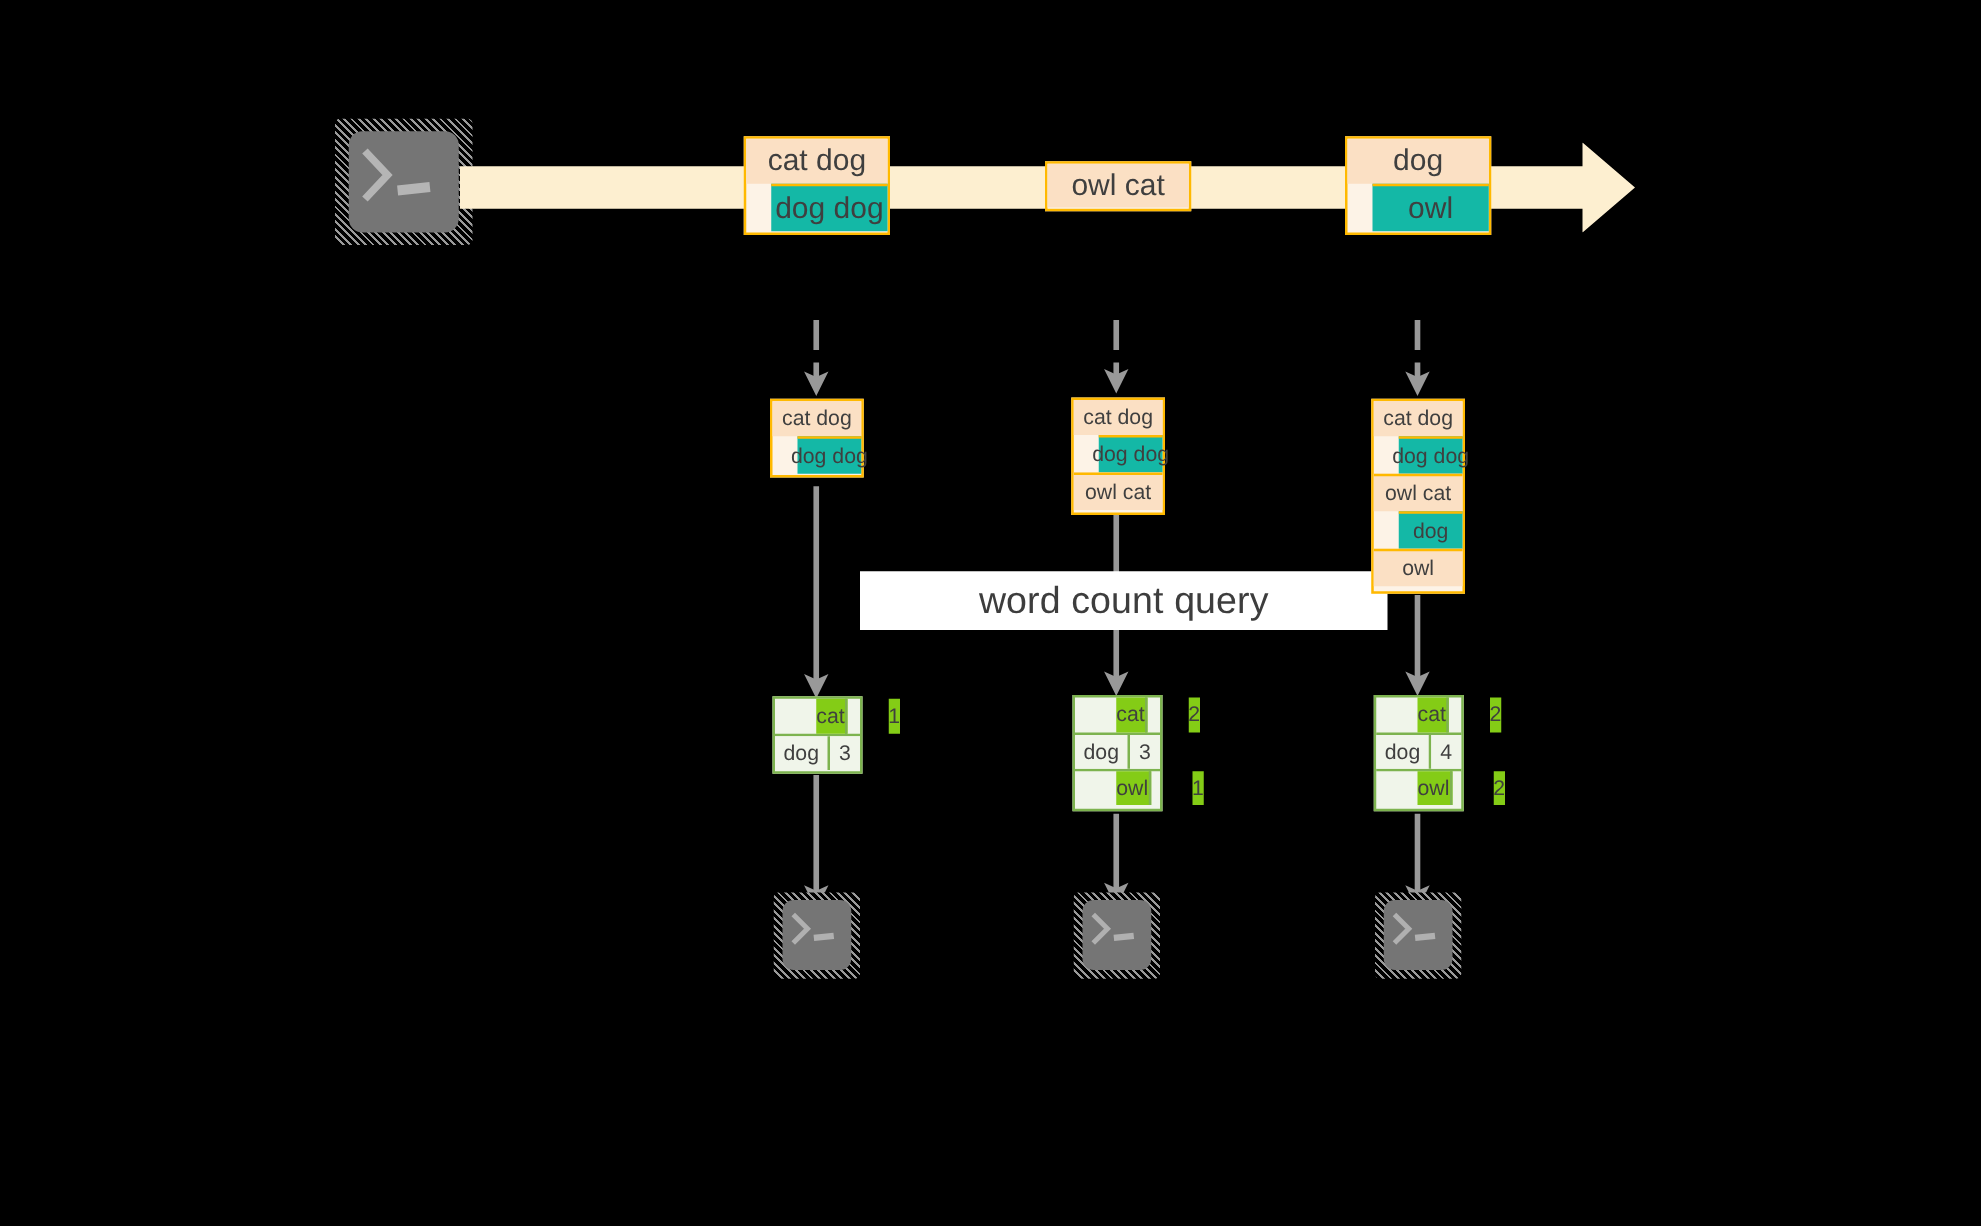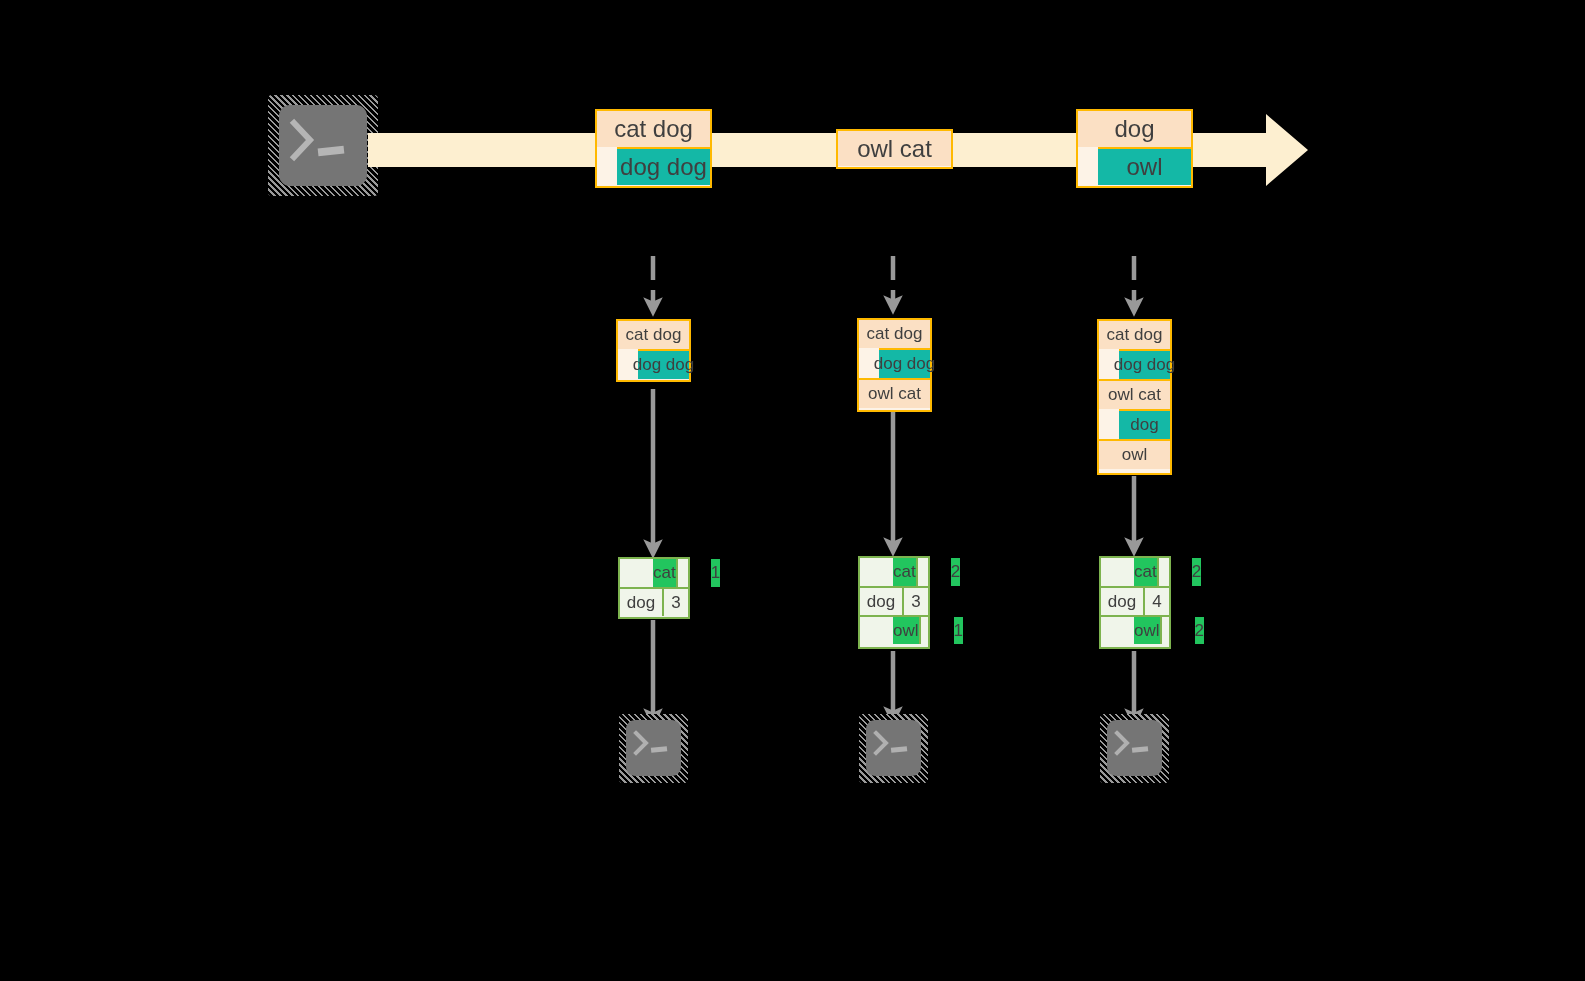--- a/index.html
+++ b/index.html
@@ -29,21 +29,21 @@
   .obox .row.l{background:#14b8a6;margin-left:20px;}
 
   
   .gbox{position:absolute;box-sizing:border-box;border:2.5px solid #7DB34F;
         background:#F0F5EA;}
   .gbox .grow{box-sizing:border-box;display:flex;}
   .gbox .grow + .grow{border-top:2.5px solid #7DB34F;}
   .gbox .gc{box-sizing:border-box;display:flex;align-items:center;
         justify-content:center;color:#3f3f3f;white-space:nowrap;}
   .gbox .gc.k{border-right:2.5px solid #7DB34F;}
-  .gbox .grow.d .gc{background:#22c55e;margin-left:33px;}
+  .gbox .grow.d .gc{background:#84cc16;margin-left:33px;}
   .gbox .grow.l .gc{background:#F0F5EA;}
 
   
   .conn{position:absolute;left:0;top:0;overflow:visible;}
 
   
   #qlabel{position:absolute;left:688px;top:457px;width:422px;height:47px;
       background:#FFFFFF;display:flex;align-items:center;justify-content:center;
       color:#3d3d3d;font-size:30px;letter-spacing:.1px;z-index:40;}
 </style>
@@ -111,20 +111,21 @@
   </div>
 
   <div class="obox" style="left:1097px;top:319px;width:75px;height:156px;font-size:17px;z-index:50;">
     <div class="row d" style="height:28px;">cat dog</div>
     <div class="row l" style="height:30px;">dog dog</div>
     <div class="row d" style="height:30px;">owl cat</div>
     <div class="row l" style="height:30px;">dog</div>
     <div class="row d" style="height:30px;">owl</div>
   </div>
 
+  <div id="qlabel">word count query</div>
 
   <div class="gbox" style="left:618px;top:557px;width:72px;height:62px;font-size:17px;">
     <div class="grow d" style="height:28px;">
       <div class="gc k" style="width:44px;">cat</div>
       <div class="gc v" style="flex:1;">1</div>
     </div>
     <div class="grow l" style="height:29px;">
       <div class="gc k" style="width:44px;">dog</div>
       <div class="gc v" style="flex:1;">3</div>
     </div>

